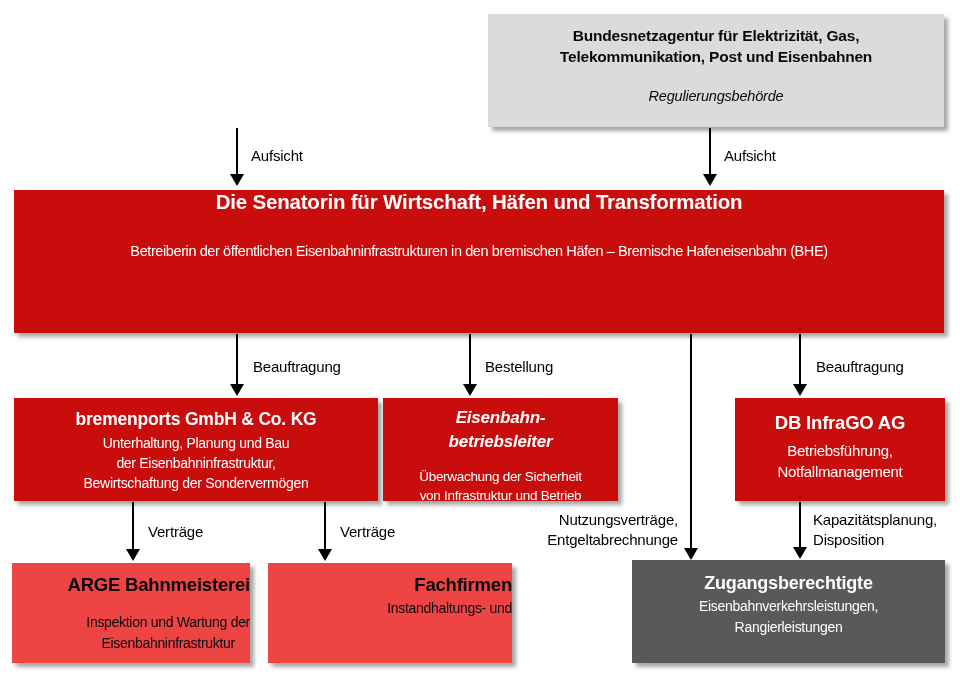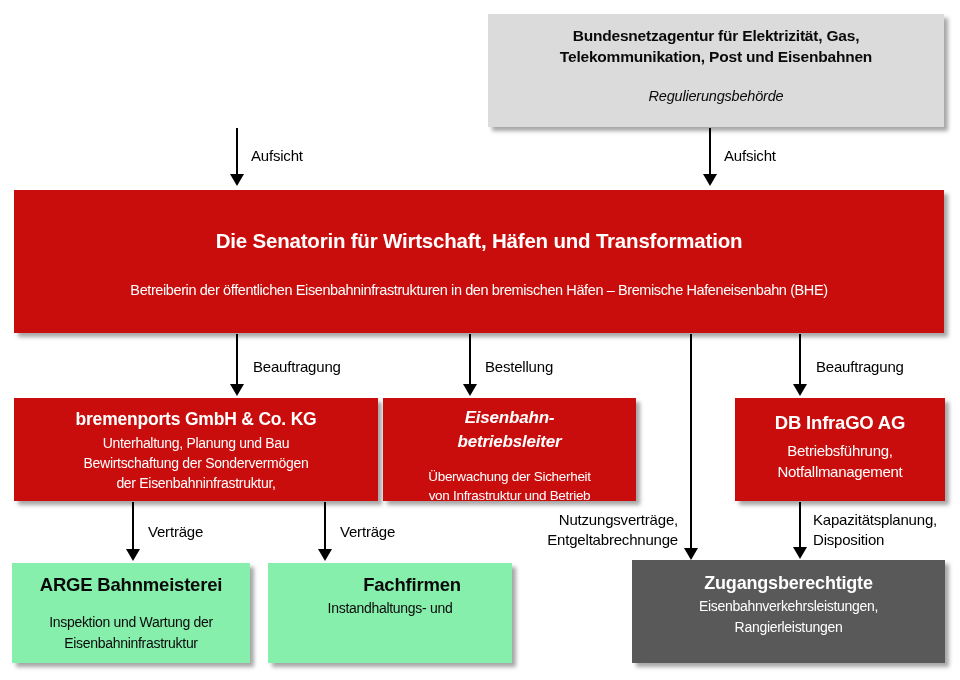--- a/index.html
+++ b/index.html
@@ -12,21 +12,21 @@
     overflow:hidden;
   }
   .node{
     position:absolute;
     display:flex;flex-direction:column;align-items:center;
     text-align:center;
     box-sizing:border-box;
     box-shadow:4px 4px 4px rgba(0,0,0,0.35);
   }
   .gray-light{background:#DBDBDB;color:#0a0a0a;}
-  .gray-mid{background:#86efac;color:#0a0a0a;}
+  .gray-mid{background:#ef4444;color:#0a0a0a;align-items:flex-end;}
   .gray-dark{background:#595959;color:#ffffff;}
   .red{background:#C90D0D;color:#ffffff;}
   .ttl{font-weight:bold;letter-spacing:-0.2px;}
   .sub-italic{font-style:italic;letter-spacing:-0.2px;}
   .body-lines{letter-spacing:-0.3px;}
   .arrow{position:absolute;width:0;}
   .arrow .shaft{position:absolute;left:-1px;top:0;width:2px;background:#000;}
   .arrow .head{
     position:absolute;left:-7px;bottom:0;width:0;height:0;
     border-left:7px solid transparent;border-right:7px solid transparent;
@@ -56,21 +56,21 @@
       <div class="head"></div>
   </div>
   <div class="elabel" style="left:251px;top:146px;">Aufsicht</div>
 
   <div class="arrow" style="left:710px;top:128px;height:58px;">
     <div class="shaft" style="height:47px;"></div>
       <div class="head"></div>
   </div>
   <div class="elabel" style="left:724px;top:146px;">Aufsicht</div>
 
-  <div class="node red" style="left:14px;top:190px;width:930px;height:143px;padding-top:39px;">
+  <div class="node red" style="left:14px;top:190px;width:930px;height:143px;">
     <div class="ttl" style="font-size:20.5px;">Die Senatorin für Wirtschaft, Häfen und Transformation</div>
     <div class="body-lines" style="font-size:14.5px;margin-top:29px;letter-spacing:-0.4px;">Betreiberin der öffentlichen Eisenbahninfrastrukturen in den bremischen Häfen – Bremische Hafeneisenbahn (BHE)</div>
   </div>
 
   <div class="arrow" style="left:237px;top:334px;height:62px;">
     <div class="shaft" style="height:51px;"></div>
       <div class="head"></div>
   </div>
   <div class="elabel" style="left:253px;top:357px;">Beauftragung</div>
 
@@ -92,26 +92,26 @@
   </div>
   <div class="elabel" style="left:480px;top:510px;width:198px;text-align:right;">
     <div>Nutzungsverträge,</div>
     <div>Entgeltabrechnunge</div>
   </div>
 
   <div class="node red" style="left:14px;top:398px;width:364px;height:103px;padding-top:9px;">
     <div class="ttl" style="font-size:17.5px;line-height:24px;">bremenports GmbH &amp; Co. KG</div>
     <div class="body-lines" style="font-size:14px;line-height:20px;margin-top:2px;">
       <div>Unterhaltung, Planung und Bau</div>
+      <div>der Eisenbahninfrastruktur,</div>
       <div>Bewirtschaftung der Sondervermögen</div>
-      <div>der Eisenbahninfrastruktur,</div>
     </div>
   </div>
 
-  <div class="node red" style="left:383px;top:398px;width:253px;height:103px;padding-top:8px;">
+  <div class="node red" style="left:383px;top:398px;width:235px;height:103px;padding-top:8px;">
     <div class="ttl" style="font-size:17px;line-height:24px;font-style:italic;">
       <div>Eisenbahn-</div>
       <div>betriebsleiter</div>
     </div>
     <div class="body-lines" style="font-size:13.5px;line-height:19px;margin-top:13px;">
       <div>Überwachung der Sicherheit</div>
       <div>von Infrastruktur und Betrieb</div>
     </div>
   </div>
 

